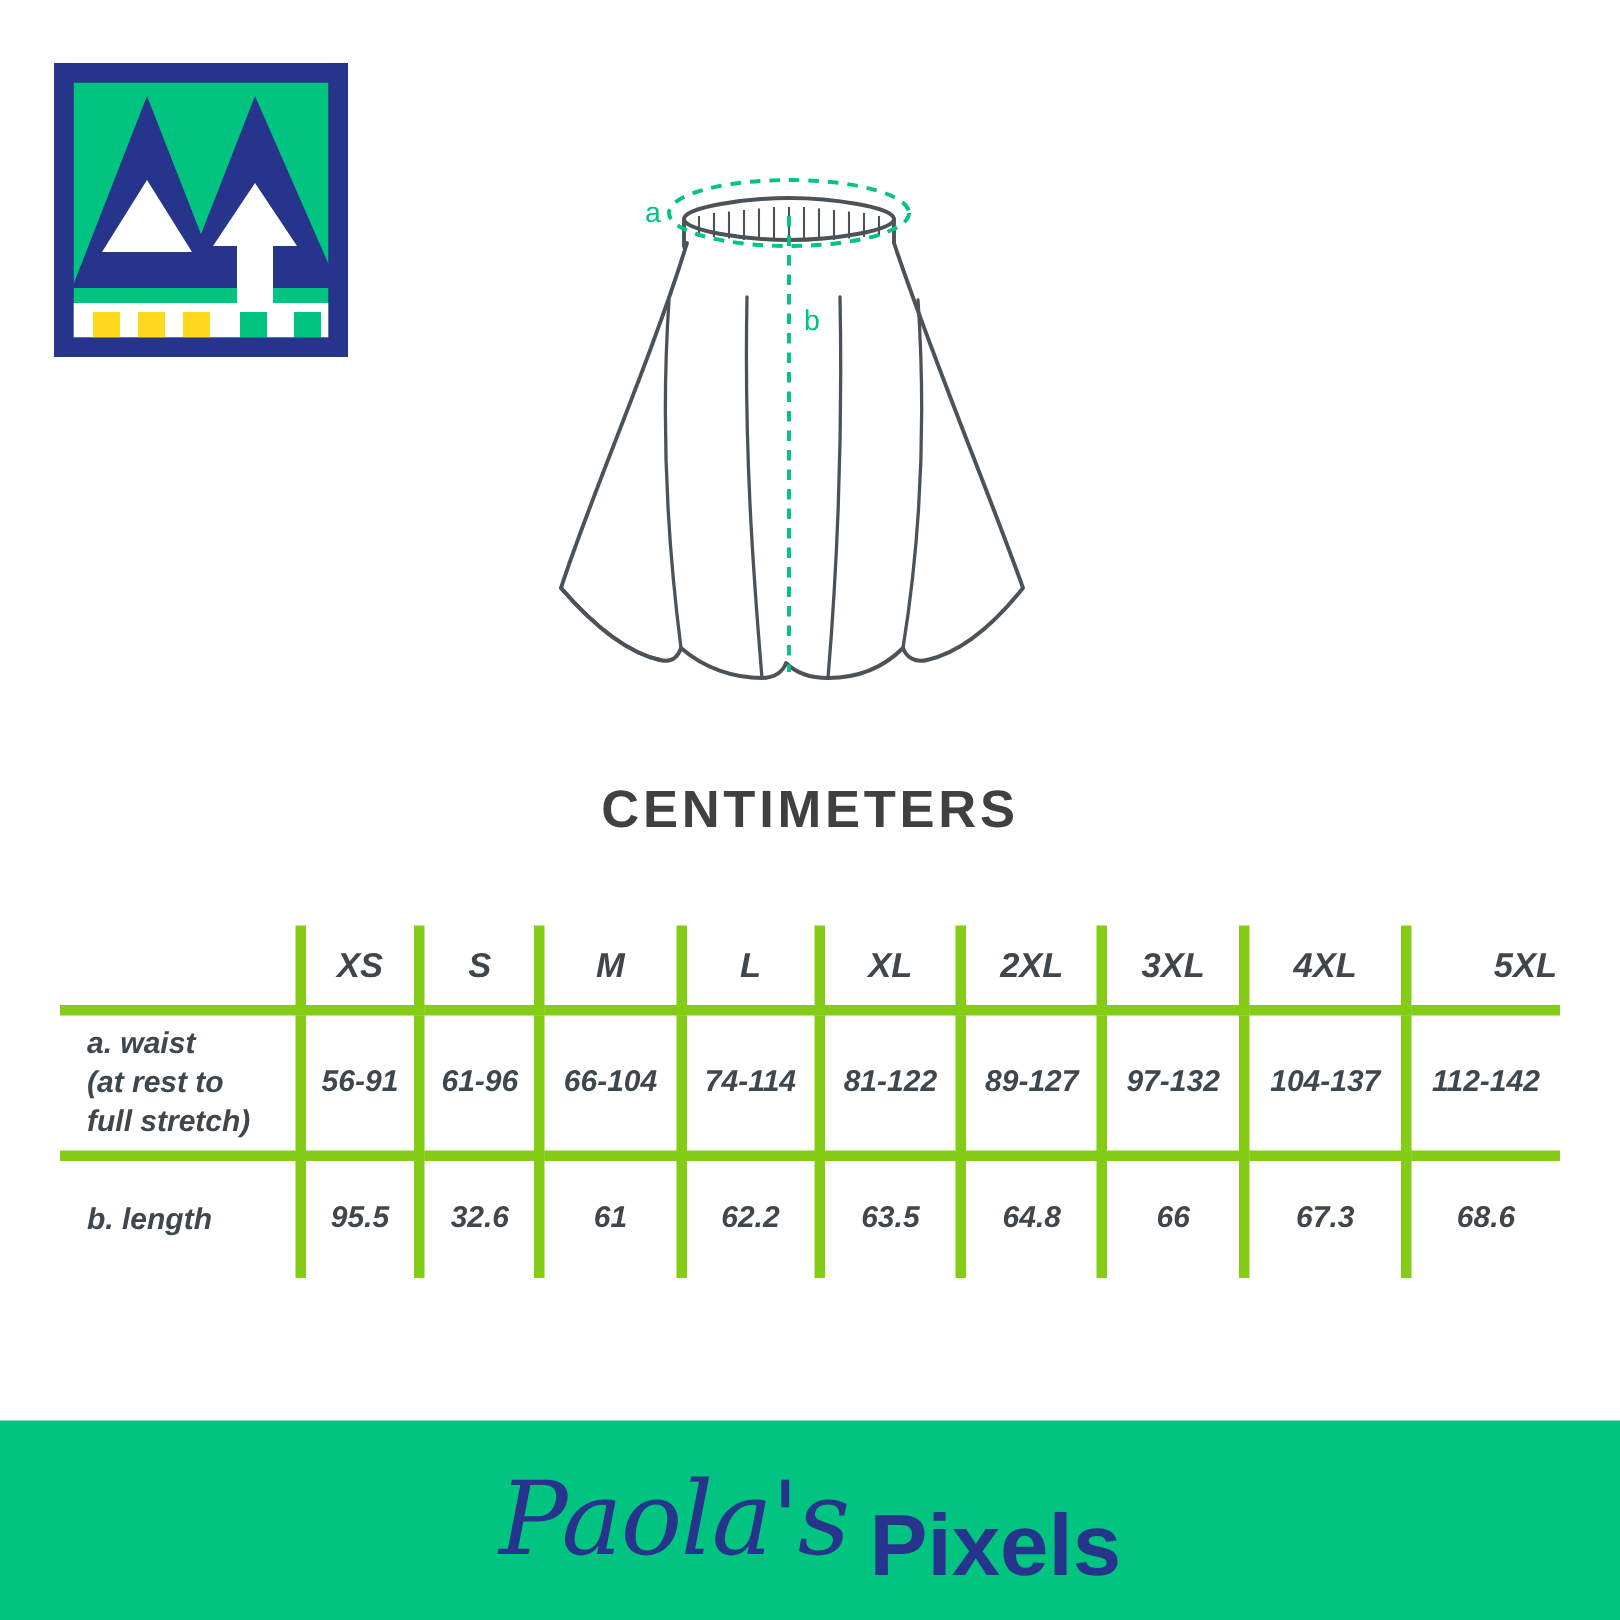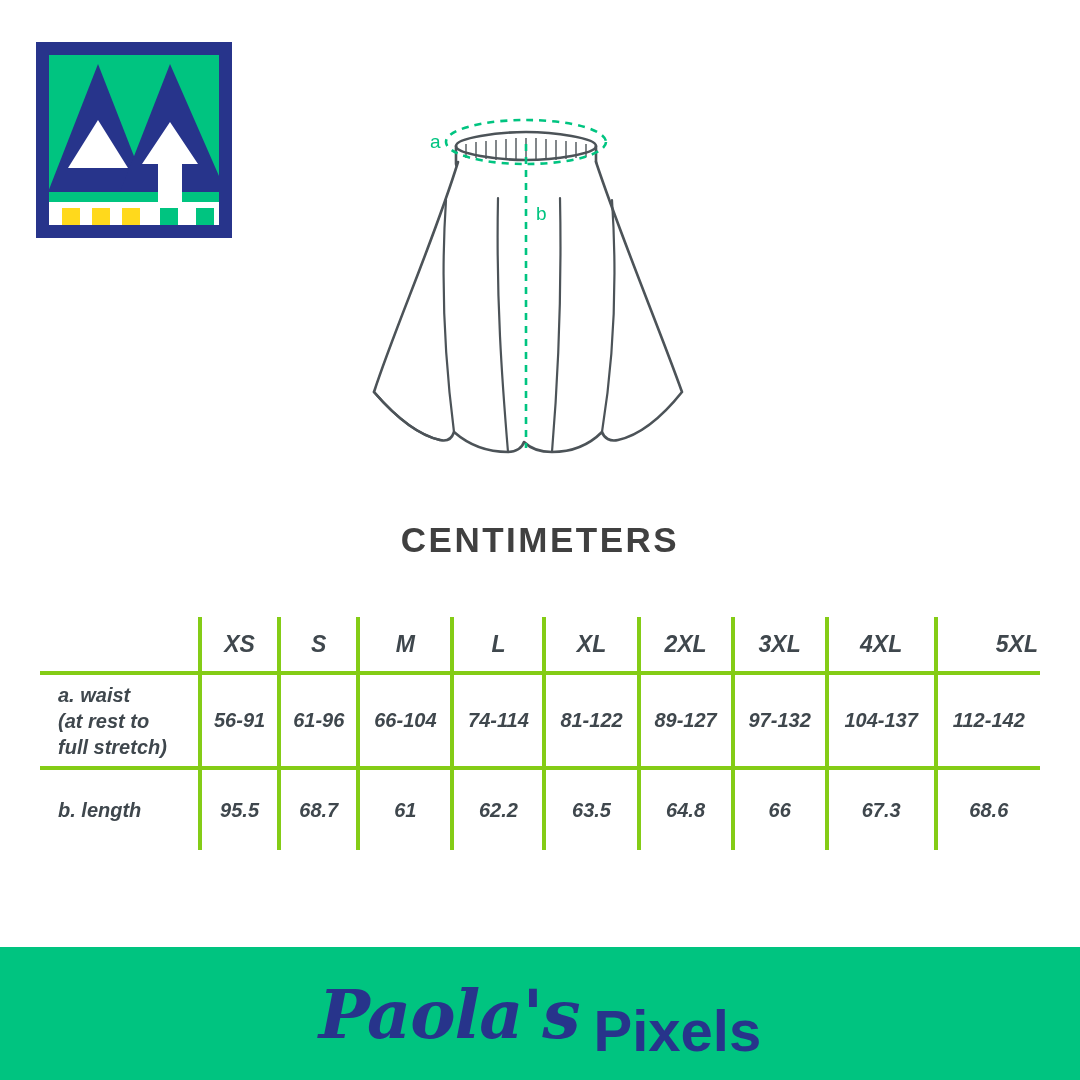--- a/index.html
+++ b/index.html
@@ -45,21 +45,21 @@
   
   #size-table {
     position: absolute;
     left: 40px; top: 617px;
     width: 1000px;
     border-collapse: collapse;
     color: #3f474d;
     font-style: italic;
   }
   #size-table td, #size-table th {
-    border: 4px solid #84cc16;
+    border: 7px solid #84cc16;
     text-align: center;
     vertical-align: middle;
     font-size: 20px;
     font-weight: bold;
     padding: 6px 2px;
   }
   
   #size-table tr.header-row th.corner {
     border-top: none;
     border-left: none;
@@ -97,21 +97,21 @@
     display: flex;
     align-items: center;
     justify-content: center;
     color: #27348b;
     font-size: 62px;
     white-space: pre;
   }
   .brand-script {
     font-family: "DejaVu Serif", serif;
     font-style: italic;
-    font-weight: bold;
+    font-weight: normal;
     font-size: 68px;
     letter-spacing: -1px;
   }
   .brand-plain {
     font-family: "Liberation Sans", sans-serif;
     font-weight: bold;
     font-size: 58px;
     margin-left: 14px;
     margin-top: 34px;
   }
@@ -219,21 +219,21 @@
       <td>74-114</td>
       <td>81-122</td>
       <td>89-127</td>
       <td>97-132</td>
       <td>104-137</td>
       <td>112-142</td>
     </tr>
     <tr class="data-row length last-row">
       <td class="rowlabel">b. length</td>
       <td>95.5</td>
-      <td>68.7</td>
+      <td>32.6</td>
       <td>61</td>
       <td>62.2</td>
       <td>63.5</td>
       <td>64.8</td>
       <td>66</td>
       <td>67.3</td>
       <td>68.6</td>
     </tr>
   </tbody>
     </table>

